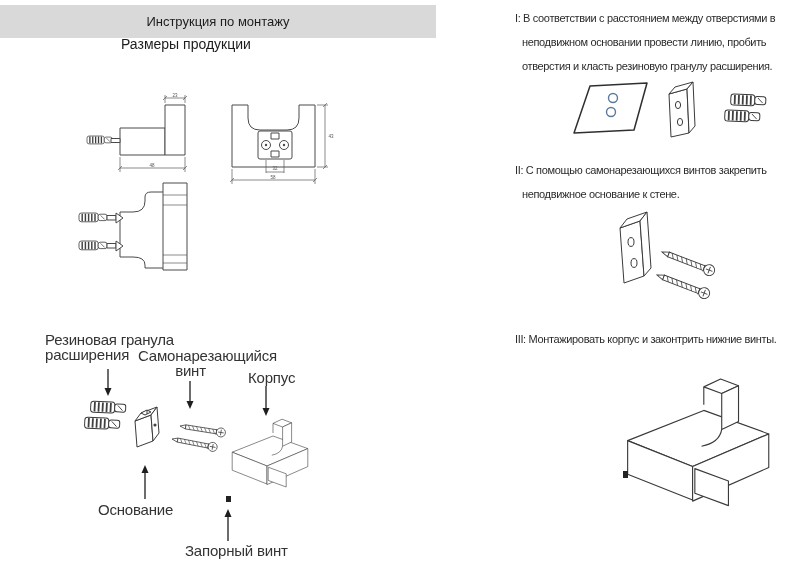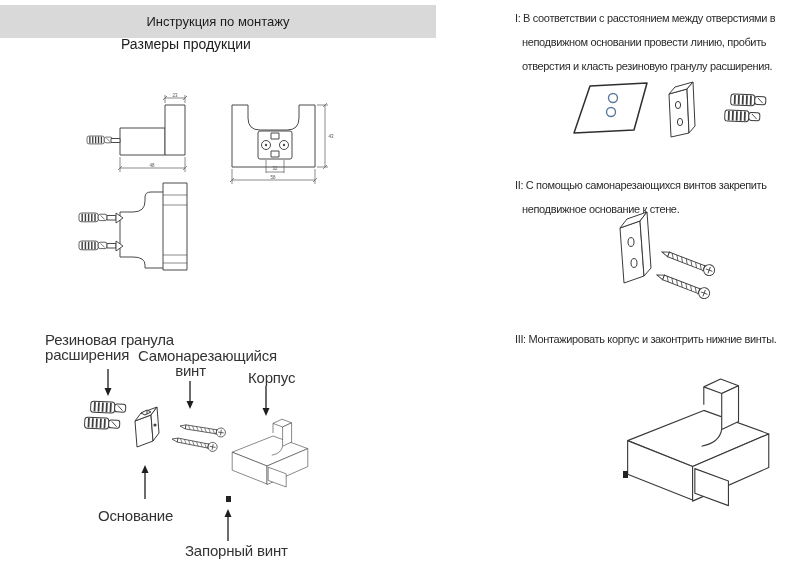--- a/index.html
+++ b/index.html
@@ -173,21 +173,21 @@
 
     <div class="abs part-label" style="left:10px;top:7px">
       <div>Резиновая гранула</div>
       <div>расширения</div>
     </div>
     <div class="abs part-label center" style="left:103px;top:23px;width:105px">
       <div>Самонарезающийся</div>
       <div>винт</div>
     </div>
     <div class="abs part-label" style="left:213px;top:45px">Корпус</div>
-    <div class="abs part-label" style="left:63px;top:183px">Основание</div>
+    <div class="abs part-label" style="left:63px;top:177px">Основание</div>
     <div class="abs part-label" style="left:150px;top:218px">Запорный винт</div>
   </div>
 
   <div class="abs step-text" style="top:10px">
     <div>I: В соответствии с расстоянием между отверстиями в</div>
     <div class="cont">неподвижном основании провести линию, пробить</div>
     <div class="cont">отверстия и класть резиновую гранулу расширения.</div>
   </div>
 
   <svg style="left:568px;top:78px" width="227" height="74" viewBox="0 0 227 74">
@@ -200,21 +200,21 @@
       <polygon points="101,16 119,11 121,55 103,59"></polygon>
       <polygon points="101,16 107,9 125,4 119,11"></polygon>
       <polygon points="119,11 125,4 127,48 121,55"></polygon>
       <ellipse cx="110" cy="27" rx="2.6" ry="3.6"></ellipse>
       <ellipse cx="112" cy="44" rx="2.6" ry="3.6"></ellipse>
     </g>
     <use href="#def-anchor" transform="translate(163,16) rotate(2)"></use>
     <use href="#def-anchor" transform="translate(157,32) rotate(2)"></use>
   </svg>
 
-  <div class="abs step-text" style="top:177px">
+  <div class="abs step-text" style="top:162px">
     <div>II: С помощью самонарезающихся винтов закрепить</div>
     <div class="cont">неподвижное основание к стене.</div>
   </div>
 
   <svg style="left:600px;top:212px" width="180" height="108" viewBox="0 0 180 108">
     <g fill="#fff" stroke="#3a3a3a" stroke-width="1" stroke-linejoin="round">
       <polygon points="20,16 40,9 44,64 24,71"></polygon>
       <polygon points="20,16 27,7 47,0 40,9"></polygon>
       <polygon points="40,9 47,0 51,56 44,64"></polygon>
       <ellipse cx="31" cy="30" rx="3" ry="4.4"></ellipse>

